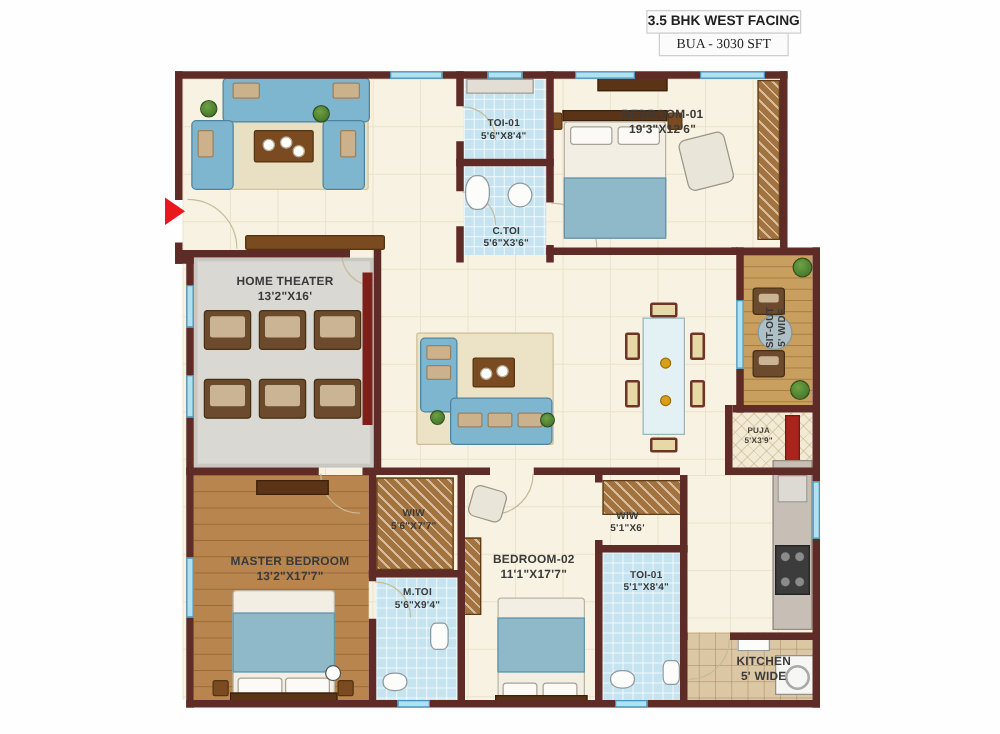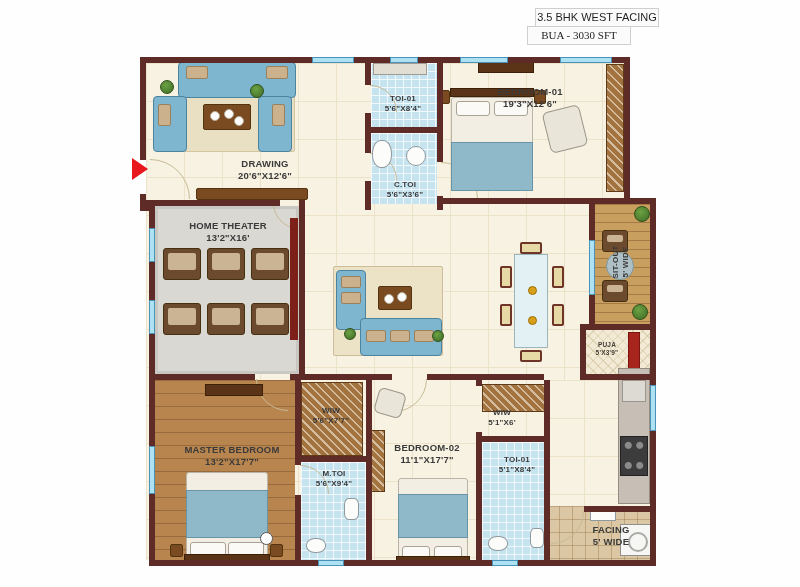--- a/index.html
+++ b/index.html
@@ -75,21 +75,21 @@
   .xs{font-size:6.5px;line-height:8px;color:#443e34;}
   .vert{transform:rotate(-90deg);}
   .arrow{position:absolute;width:0;height:0;border-top:11px solid transparent;
          border-bottom:11px solid transparent;border-left:16px solid #e8181c;}
 </style>
 </head>
 <body>
 
 <div class="canvas">
 
-  <div class="hbox" style="left:535px;top:8px;width:122px;height:17px;">3.5 BHK WEST FACING</div>
+  <div class="hbox" style="left:517px;top:8px;width:122px;height:17px;font-weight:bold;">3.5 BHK WEST FACING</div>
   <div class="hbox" style="left:527px;top:26px;width:102px;height:17px;font-family:Liberation Serif, serif;">BUA - 3030 SFT</div>
 
   <div class="f cream abs" style="left:146px;top:63px;width:484px;height:497px;"></div>
   <div class="f gray abs" style="left:155px;top:206px;width:144px;height:168px;"></div>
   <div class="f tile abs" style="left:371px;top:63px;width:66px;height:64px;"></div>
   <div class="f tile abs" style="left:371px;top:133px;width:66px;height:71px;"></div>
   <div class="f deck abs" style="left:592px;top:204px;width:58px;height:120px;"></div>
   <div class="f pujafl abs" style="left:586px;top:330px;width:64px;height:44px;"></div>
   <div class="f cream abs" style="left:546px;top:380px;width:104px;height:126px;"></div>
   <div class="f tan abs" style="left:546px;top:506px;width:104px;height:54px;"></div>
@@ -254,24 +254,20 @@
   <i class="win" style="left:149px;top:228px;width:6px;height:34px;"></i>
   <i class="win" style="left:149px;top:300px;width:6px;height:34px;"></i>
   <i class="win" style="left:149px;top:446px;width:6px;height:48px;"></i>
   <i class="win" style="left:650px;top:385px;width:6px;height:46px;"></i>
   <i class="win" style="left:318px;top:560px;width:26px;height:6px;"></i>
   <i class="win" style="left:492px;top:560px;width:26px;height:6px;"></i>
   <i class="win" style="left:589px;top:240px;width:6px;height:55px;"></i>
 
   <div class="arrow" style="left:132px;top:158px;"></div>
 
-  <div class="lbl" style="left:205px;top:158px;width:120px;">
-    <b>DRAWING</b>
-    <span>20'6"X12'6"</span>
-  </div>
   <div class="lbl" style="left:168px;top:220px;width:120px;">
     <b>HOME THEATER</b>
     <span>13'2"X16'</span>
   </div>
   <div class="lbl sm" style="left:367px;top:94px;width:72px;">
     <b>TOI-01</b>
     <span>5'6"X8'4"</span>
   </div>
   <div class="lbl sm" style="left:369px;top:180px;width:72px;">
     <b>C.TOI</b>
@@ -283,21 +279,21 @@
   </div>
   <div class="lbl sm vert" style="left:576px;top:252px;width:90px;">
     <b>SIT-OUT</b>
     <span>5' WIDE</span>
   </div>
   <div class="lbl xs" style="left:584px;top:341px;width:46px;">
     <b>PUJA</b>
     <span>5'X3'9"</span>
   </div>
   <div class="lbl" style="left:566px;top:524px;width:90px;">
-    <b>FACING</b>
+    <b>KITCHEN</b>
     <span>5' WIDE</span>
   </div>
   <div class="lbl" style="left:162px;top:444px;width:140px;">
     <b>MASTER BEDROOM</b>
     <span>13'2"X17'7"</span>
   </div>
   <div class="lbl sm" style="left:296px;top:406px;width:70px;">
     <b>WIW</b>
     <span>5'6"X7'7"</span>
   </div>

